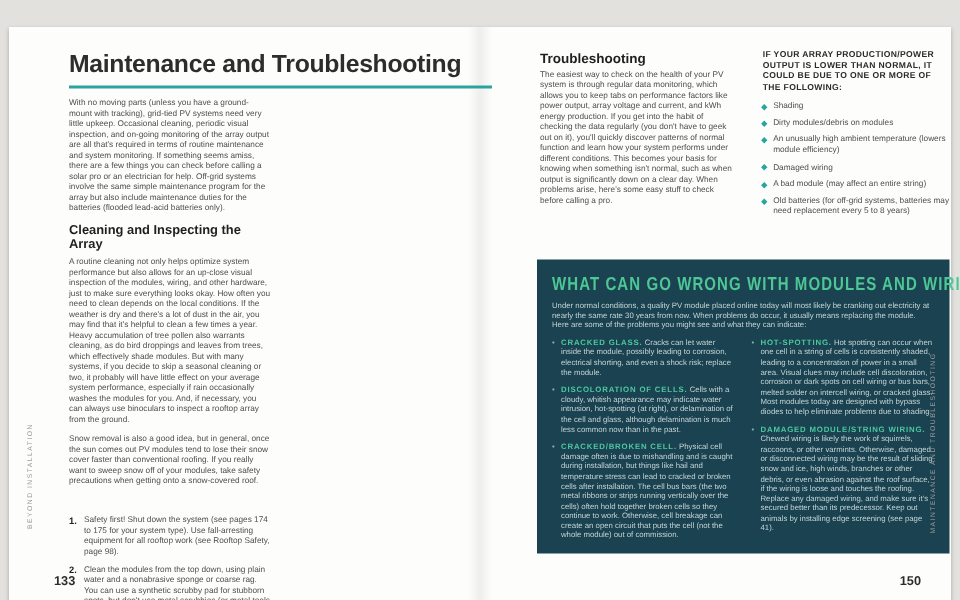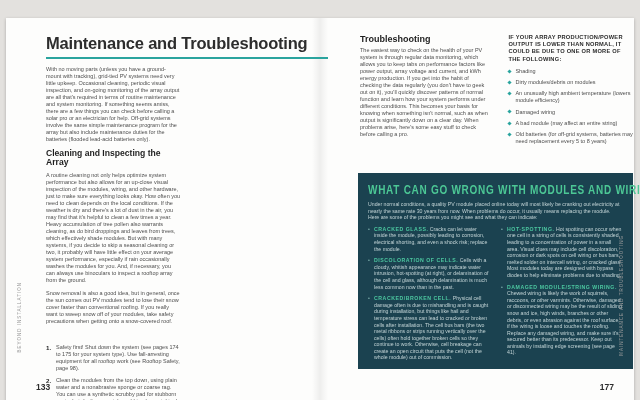--- a/index.html
+++ b/index.html
@@ -150,14 +150,14 @@
         <div class="panel-item">
           <span class="panel-label">DAMAGED MODULE/STRING WIRING.</span><span> Chewed wiring is likely the work of squirrels, raccoons, or other varmints. Otherwise, damaged or disconnected wiring may be the result of sliding snow and ice, high winds, branches or other debris, or even abrasion against the roof surface, if the wiring is loose and touches the roofing. Replace any damaged wiring, and make sure it's secured better than its predecessor. Keep out animals by installing edge screening (see page 41).</span>
         </div>
       </div>
     </div>
   </div>
 
   <div class="edge-left">BEYOND INSTALLATION</div>
   <div class="edge-right">MAINTENANCE AND TROUBLESHOOTING</div>
   <div class="folio folio-l">133</div>
-  <div class="folio folio-r">177</div>
+  <div class="folio folio-r">150</div>
 </div>
 
 </body></html>

